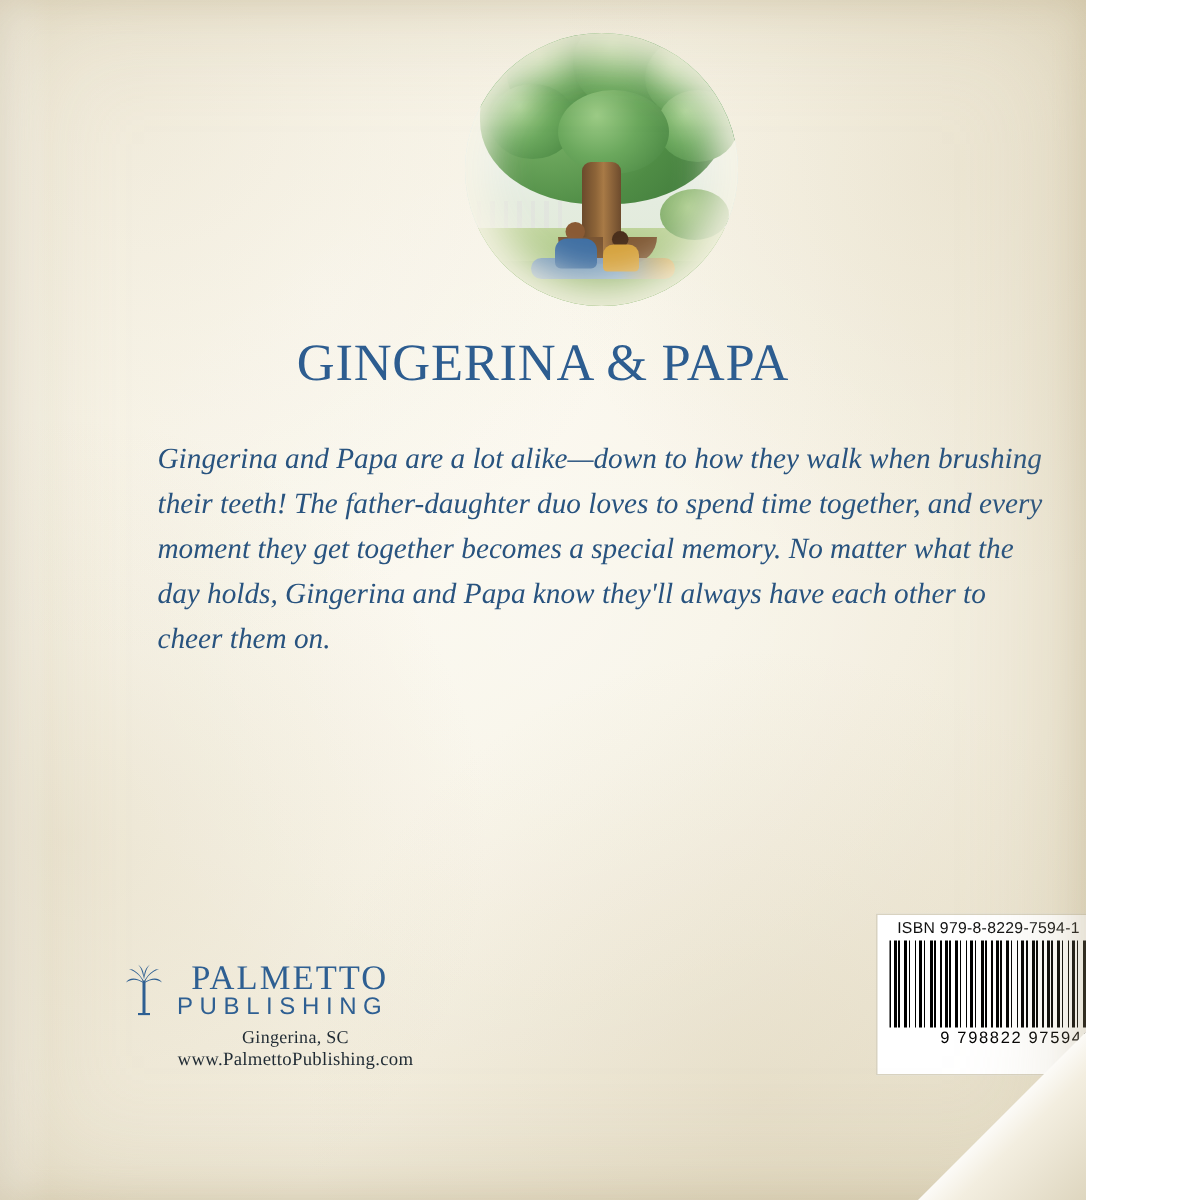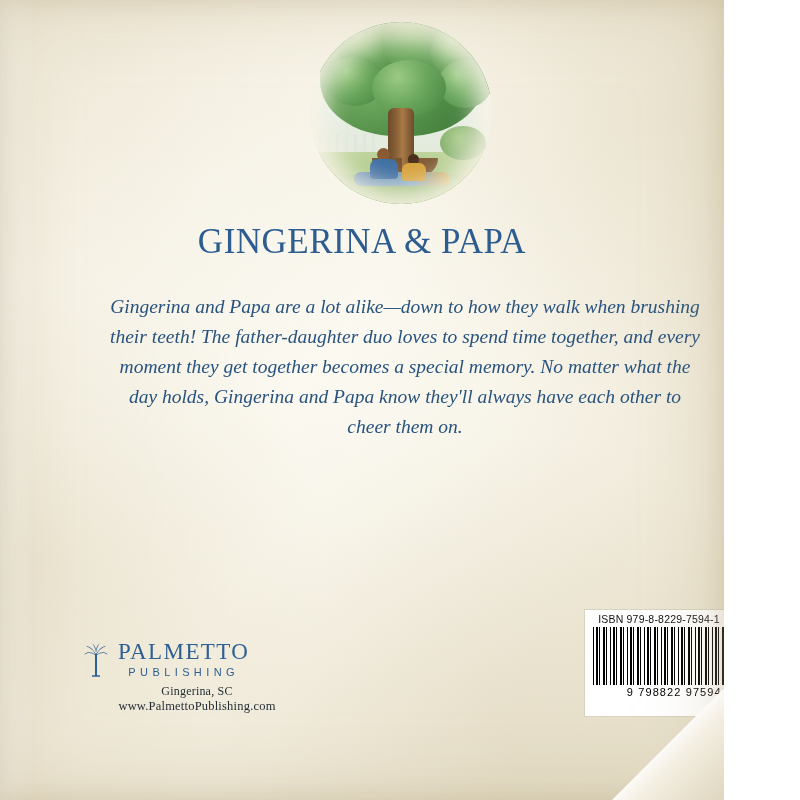--- a/index.html
+++ b/index.html
@@ -178,21 +178,20 @@
     font-family: "Liberation Serif", serif;
     font-size: 35px;
     letter-spacing: 0.5px;
     font-weight: normal;
   }
   .blurb {
     position: absolute;
     left: 105px;
     width: 600px;
     top: 292px;
-    text-align: center;
     color: #28537f;
     font-family: "Liberation Serif", serif;
     font-style: italic;
     font-size: 19.5px;
     line-height: 30px;
   }
   .blurb-2 {
     position: absolute;
     left: 105px;
     width: 600px;
@@ -218,33 +217,33 @@
     align-items: center;
     justify-content: flex-start;
     gap: 8px;
   }
   .pub-mark {
     width: 28px;
     height: 34px;
     flex: 0 0 auto;
   }
   .pub-names {
-    text-align: center;
+    text-align: right;
   }
   .pub-name {
     color: #2e5f92;
     font-family: "Liberation Serif", serif;
     font-size: 23px;
     letter-spacing: 1.4px;
     line-height: 24px;
   }
   .pub-sub {
     color: #2e5f92;
     font-family: "Liberation Sans", sans-serif;
-    font-size: 11px;
+    font-size: 16px;
     letter-spacing: 4.4px;
     line-height: 16px;
   }
   .pub-city {
     margin-top: 4px;
     color: #1f2a33;
     font-family: "Liberation Serif", serif;
     font-size: 12px;
     letter-spacing: 0.2px;
   }

